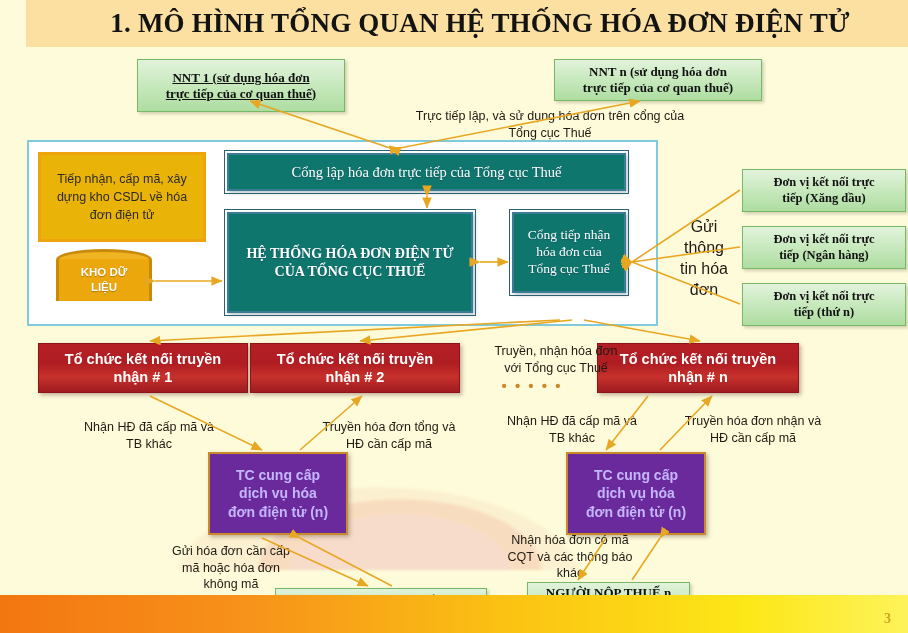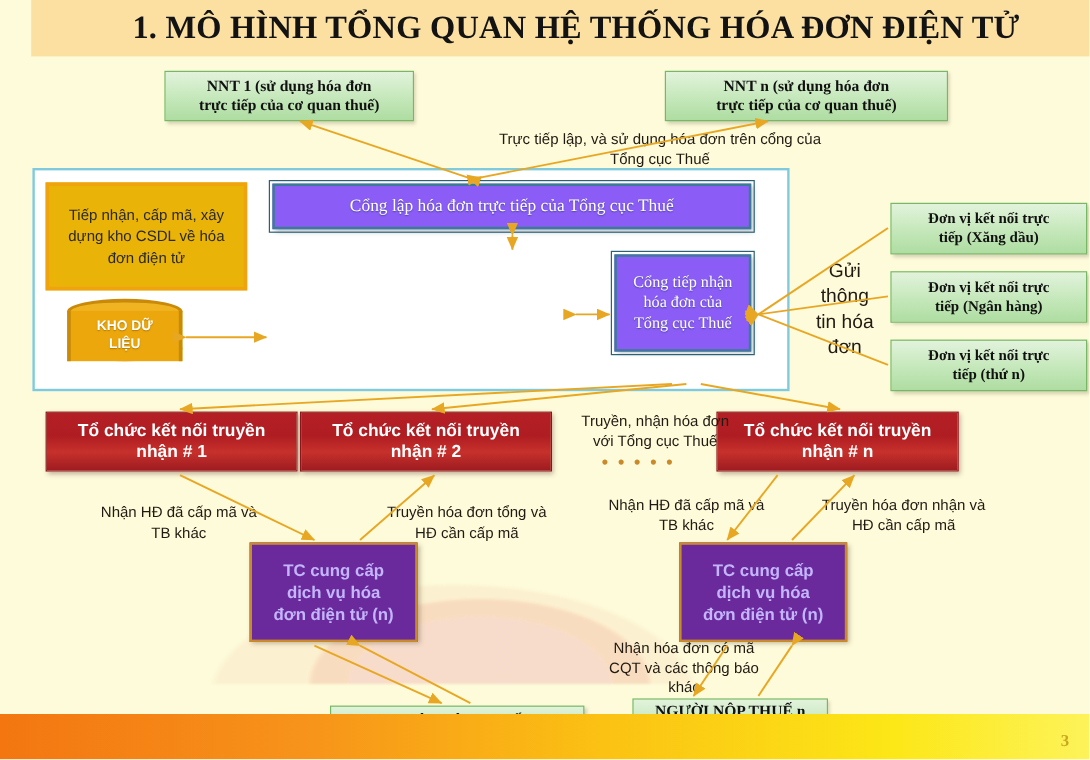--- a/index.html
+++ b/index.html
@@ -59,21 +59,21 @@
   .green-box {
     background: linear-gradient(to bottom, #E2F3DC 0%, #C8E9BE 48%, #AEDDA1 100%);
     border: 1px solid #76B866;
     font-family: "Liberation Serif", serif;
     font-weight: bold;
     color: #111;
     line-height: 1.22;
     box-shadow: 2px 2px 3px rgba(120,120,90,0.33);
   }
   .teal-box {
-    background: #8b5cf6;
+    background: #0f766e;
     border: 2px solid #3B7C95;
     outline: 1px solid #2C6073;
     outline-offset: 2px;
     color: #FFFFFF;
     font-family: "Liberation Serif", serif;
     line-height: 1.25;
     text-shadow: 0 1px 1px rgba(20,60,80,0.55);
     box-shadow: 2px 2px 4px rgba(90,110,120,.4);
   }
   .red-box {
@@ -159,26 +159,26 @@
 <body>
 
 <div id="slide">
 
   <div id="watermark"></div>
 
   <div id="titlebar">
     <div class="t">1. MÔ HÌNH TỔNG QUAN HỆ THỐNG HÓA ĐƠN ĐIỆN TỬ</div>
   </div>
 
-  <div class="box green-box" style="left:137px; top:59px; width:208px; height:42px; font-size:13px;">
+  <div class="box green-box" style="left:137px; top:59px; width:208px; height:53px; font-size:13px;text-decoration:underline;">
     <span style="white-space:pre-line;">NNT 1 (sử dụng hóa đơn
 trực tiếp của cơ quan thuế)</span>
   </div>
 
-  <div class="box green-box" style="left:554px; top:59px; width:236px; height:42px; font-size:13px;">
+  <div class="box green-box" style="left:554px; top:59px; width:208px; height:42px; font-size:13px;">
     <span style="white-space:pre-line;">NNT n (sử dụng hóa đơn
 trực tiếp của cơ quan thuế)</span>
   </div>
 
   <div class="lbl" style="left:400px; top:108px; width:300px;">Trực tiếp lập, và sử dụng hóa đơn trên cổng của
 Tổng cục Thuế</div>
 
   <div id="mainframe"></div>
 
   <div class="box white-box" style="left:38px; top:152px; width:168px; height:90px; padding:4px 8px;">
@@ -192,20 +192,24 @@
     <div class="bot"></div>
     <div class="body"></div>
     <div class="cap" style="white-space:pre-line;">KHO DỮ
 LIỆU</div>
   </div>
 
   <div class="box teal-box" style="left:227px; top:153px; width:399px; height:38px; font-size:14.5px;">
     <span>Cổng lập hóa đơn trực tiếp của Tổng cục Thuế</span>
   </div>
 
+  <div class="box teal-box" style="left:227px; top:212px; width:246px; height:101px; font-size:14px; font-weight:bold;">
+    <span style="white-space:pre-line;">HỆ THỐNG HÓA ĐƠN ĐIỆN TỬ
+CỦA TỔNG CỤC THUẾ</span>
+  </div>
 
   <div class="box teal-box" style="left:512px; top:212px; width:114px; height:81px; font-size:13.5px;">
     <span style="white-space:pre-line;">Cổng tiếp nhận
 hóa đơn của
 Tổng cục Thuế</span>
   </div>
 
   <div class="box green-box" style="left:742px; top:169px; width:164px; height:43px; font-size:12.5px;">
     <span style="white-space:pre-line;">Đơn vị kết nối trực
 tiếp (Xăng dầu)</span>
@@ -230,21 +234,21 @@
   </div>
   <div class="box red-box" style="left:250px; top:343px; width:210px; height:50px; font-size:14.5px;">
     <span style="white-space:pre-line;">Tổ chức kết nối truyền
 nhận # 2</span>
   </div>
   <div class="box red-box" style="left:597px; top:343px; width:202px; height:50px; font-size:14.5px;">
     <span style="white-space:pre-line;">Tổ chức kết nối truyền
 nhận # n</span>
   </div>
 
-  <div class="lbl" style="left:476px; top:343px; width:140px;">Truyền, nhận hóa đơn
+  <div class="lbl" style="left:486px; top:343px; width:140px;">Truyền, nhận hóa đơn
 với Tổng cục Thuế</div>
   <div class="dots" style="left:462px; top:377px; width:140px; text-align:center;">• • • • •</div>
 
   <div class="lbl" style="left:60px; top:419px; width:178px;">Nhận HĐ đã cấp mã và
 TB khác</div>
   <div class="lbl" style="left:300px; top:419px; width:178px;">Truyền hóa đơn tổng và
 HĐ cần cấp mã</div>
   <div class="lbl" style="left:486px; top:413px; width:172px;">Nhận HĐ đã cấp mã và
 TB khác</div>
   <div class="lbl" style="left:664px; top:413px; width:178px;">Truyền hóa đơn nhận và
@@ -254,20 +258,23 @@
     <span style="white-space:pre-line;">TC cung cấp
 dịch vụ hóa
 đơn điện tử (n)</span>
   </div>
   <div class="box purple-box" style="left:566px; top:452px; width:140px; height:83px; font-size:14px;">
     <span style="white-space:pre-line;">TC cung cấp
 dịch vụ hóa
 đơn điện tử (n)</span>
   </div>
 
+  <div class="lbl" style="left:148px; top:543px; width:166px;">Gửi hóa đơn cần cấp
+mã hoặc hóa đơn
+không mã</div>
   <div class="lbl" style="left:484px; top:532px; width:172px;">Nhận hóa đơn có mã
 CQT và các thông báo
 khác</div>
 
   <div class="box green-box" style="left:275px; top:588px; width:212px; height:28px; font-size:13.5px;">
     <span>NGƯỜI NỘP THUẾ 1</span>
   </div>
   <div class="box green-box" style="left:527px; top:582px; width:163px; height:38px; font-size:13px;">
     <span style="white-space:pre-line;">NGƯỜI NỘP THUẾ n
 (sử dụng hóa đơn)</span>

